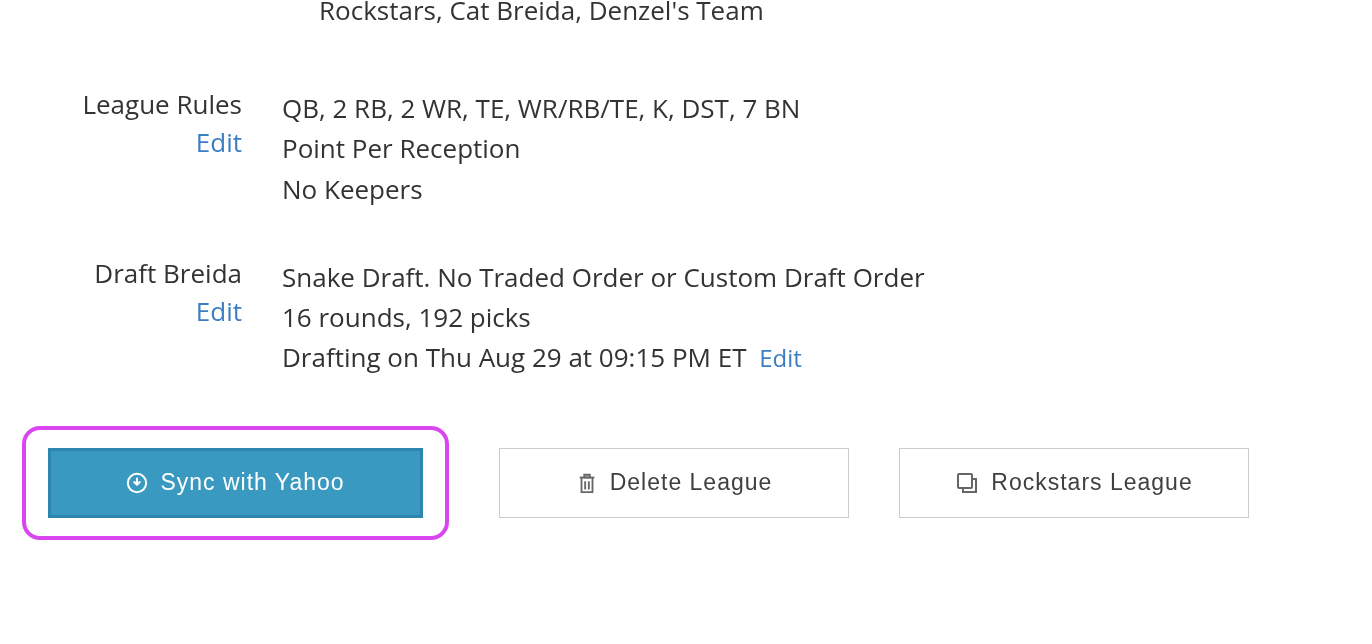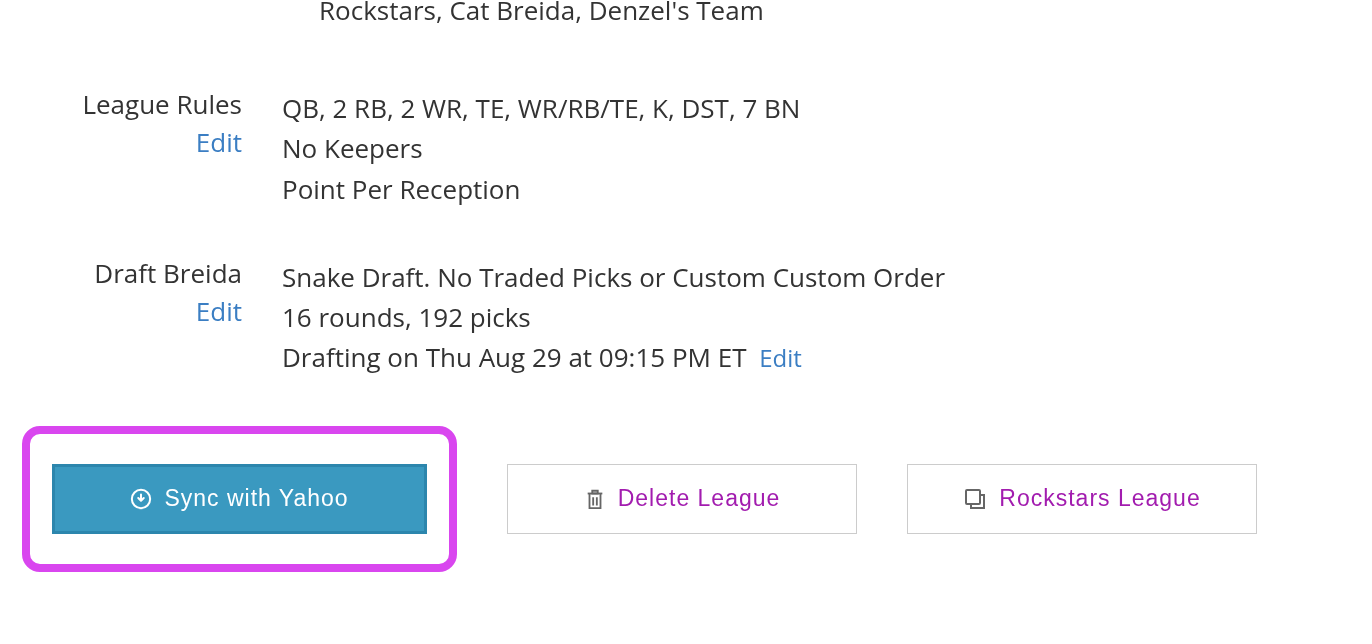--- a/index.html
+++ b/index.html
@@ -71,37 +71,37 @@
       margin-left: 6px;
     }
     .button-row {
       display: flex;
       gap: 50px;
       padding-left: 22px;
       margin-top: 30px;
       align-items: center;
     }
     .highlight-box {
-      border: 8px solid #d946ef;
+      border: 4px solid #d946ef;
       border-radius: 18px;
-      padding: 30px 22px;
+      padding: 18px 22px;
       display: inline-block;
     }
     .btn {
       display: inline-flex;
       align-items: center;
       justify-content: center;
       gap: 12px;
       padding: 16px 26px;
       font-size: 23px;
       letter-spacing: 1px;
       cursor: pointer;
       border: 1px solid #ccc;
       background: #fff;
-      color: #a21caf;
+      color: #404040;
       min-width: 350px;
       height: 70px;
     }
     .btn-primary {
       background: #3a99c0;
       border: 3px solid #2c86ad;
       color: #fff;
       min-width: 375px;
     }
     .btn svg {
@@ -116,32 +116,32 @@
     <div class="truncated-content">Rockstars, Cat Breida, Denzel's Team</div>
   </div>
 
   <div class="row">
     <div class="label-col">
       <div class="label-title">League Rules</div>
       <span class="edit-link">Edit</span>
     </div>
     <div class="value-col">
       <div class="value-line">QB, 2 RB, 2 WR, TE, WR/RB/TE, K, DST, 7 BN</div>
+      <div class="value-line">Point Per Reception</div>
       <div class="value-line">No Keepers</div>
-      <div class="value-line">Point Per Reception</div>
     </div>
   </div>
 
   <div class="row">
     <div class="label-col">
       <div class="label-title">Draft Breida</div>
       <span class="edit-link">Edit</span>
     </div>
     <div class="value-col">
-      <div class="value-line">Snake Draft. No Traded Picks or Custom Custom Order</div>
+      <div class="value-line">Snake Draft. No Traded Order or Custom Draft Order</div>
       <div class="value-line">16 rounds, 192 picks</div>
       <div class="value-line">
         <span>Drafting on Thu Aug 29 at 09:15 PM ET</span>
         <span class="inline-edit">Edit</span>
       </div>
     </div>
   </div>
 
   <div class="button-row">
     <div class="highlight-box">

